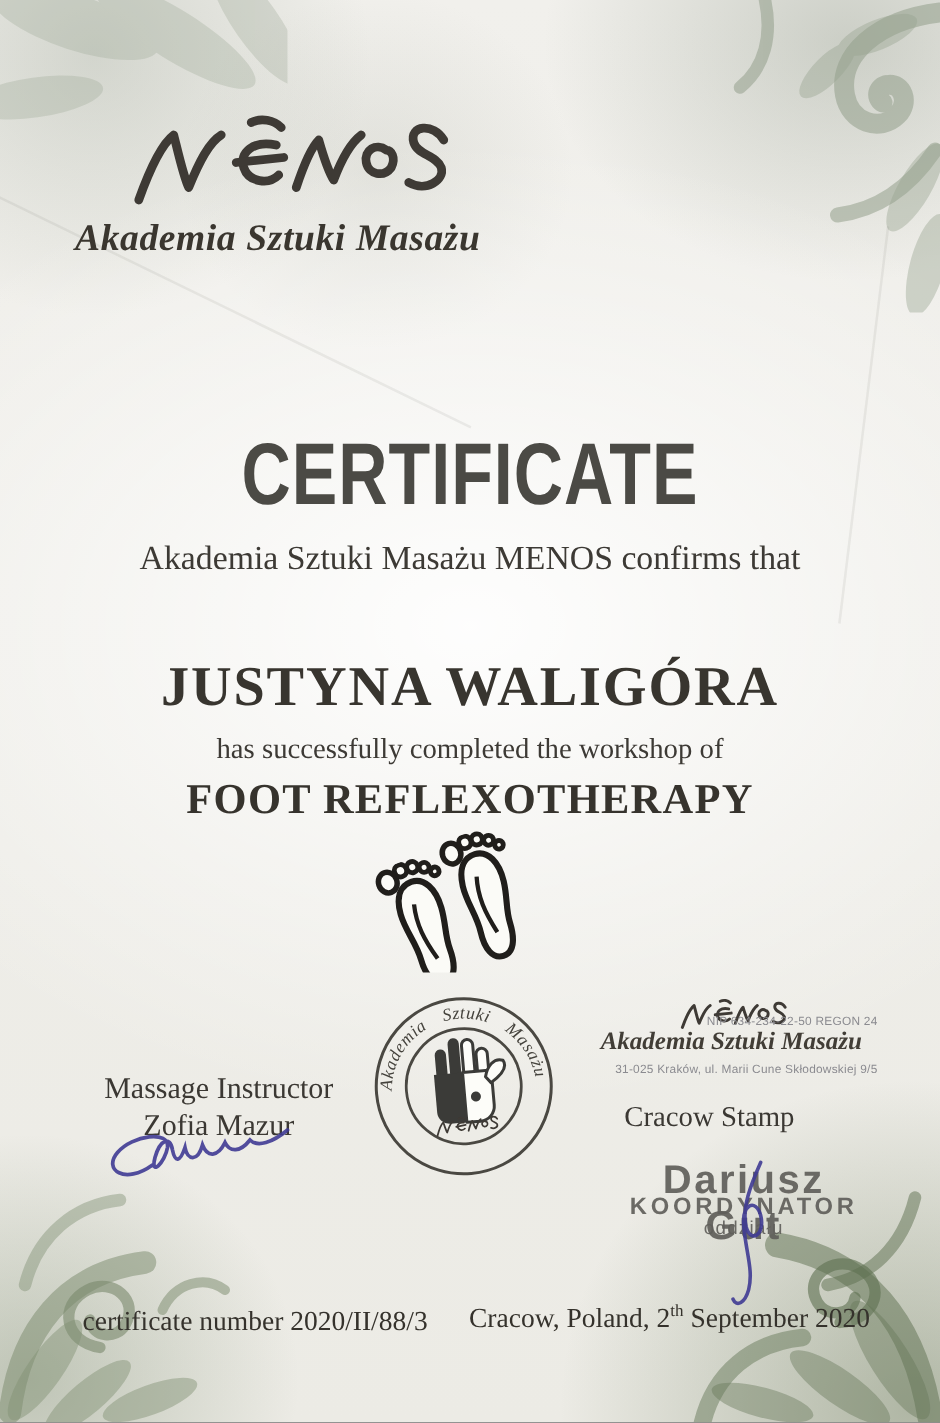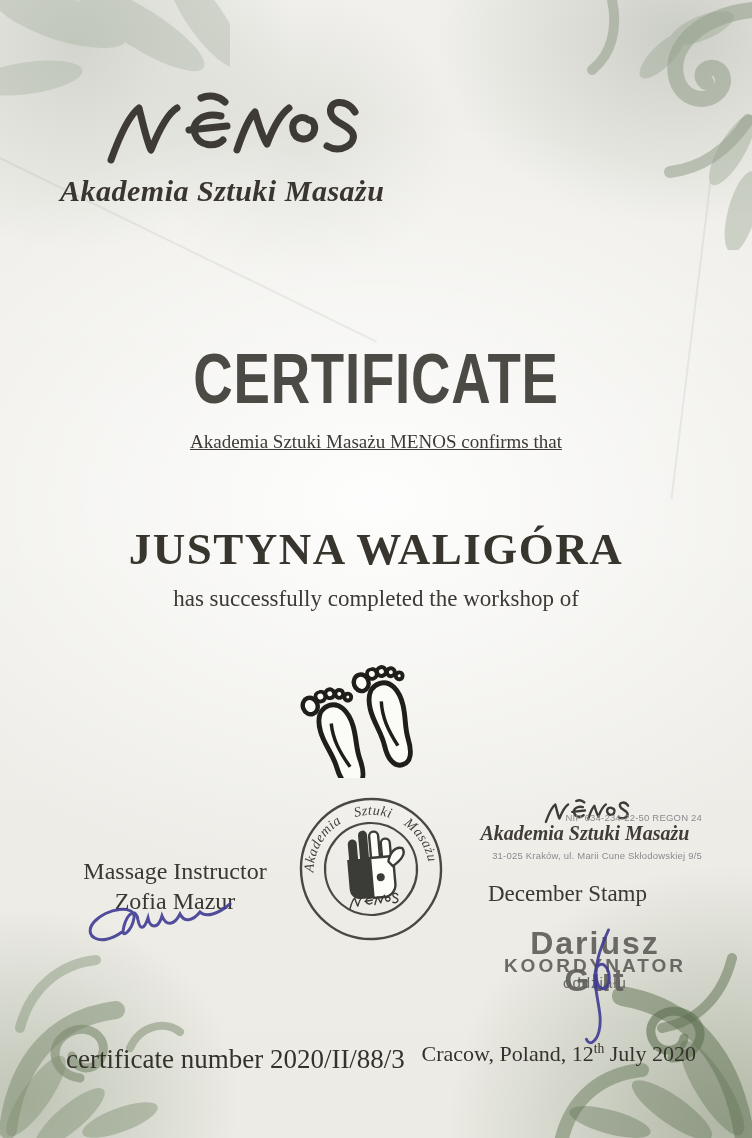--- a/index.html
+++ b/index.html
@@ -15,36 +15,36 @@
       radial-gradient(30% 18% at 40% 12%, rgba(160,165,152,.20), transparent 70%),
       linear-gradient(#f1f0ec,#ecebe5);
   }
   .abs{position:absolute;}
   .ctr{left:0;right:0;text-align:center;}
   .title{
     top:344px;font-family:"Liberation Sans","DejaVu Sans",sans-serif;
     font-weight:bold;font-size:70px;line-height:1;color:#4b4a45;
     transform:scaleX(.78);transform-origin:50% 50%;letter-spacing:1px;
   }
-  .confirm{top:431px;font-size:19px;color:#3d3a35;text-decoration:underline;}
+  .confirm{top:431px;font-size:27px;color:#3d3a35;}
   .name{top:495px;font-size:45px;font-weight:bold;letter-spacing:1.5px;color:#38352f;margin-top:28px;}
   .completion{top:586px;font-size:23px;color:#3d3a35;}
   .workshop{top:621px;font-size:34px;font-weight:bold;letter-spacing:1px;color:#36332d;}
   .academy-line{left:60px;top:174px;font-size:30px;font-style:italic;font-weight:600;color:#3a362f;letter-spacing:.5px;}
   .sig-block{left:75px;top:856px;width:200px;text-align:center;font-size:24px;line-height:30px;color:#3b3833;}
   .acad-name{left:470px;top:822px;width:230px;text-align:center;font-size:20px;font-style:italic;font-weight:600;color:#413d36;}
   .addr{left:468px;width:234px;text-align:right;font-family:"Liberation Sans","DejaVu Sans",sans-serif;
         font-size:9.5px;line-height:11px;color:#8b8b90;letter-spacing:.2px;}
   .addr1{top:850px;} .addr2{top:812px;}
   .caption{left:465px;top:881px;width:205px;text-align:center;font-size:23px;color:#3b3833;}
   .coord{left:495px;width:200px;text-align:center;font-family:"Liberation Sans","DejaVu Sans",sans-serif;color:rgba(95,94,90,.92);}
   .coord-name{top:925px;font-size:32px;font-weight:bold;letter-spacing:2px;}
   .coord-role{top:955px;font-size:19px;font-weight:bold;letter-spacing:3px;}
   .coord-unit{top:974px;font-size:15px;letter-spacing:1px;}
-  .foot-num{left:66px;top:1044px;font-size:27px;color:#35322c;}
+  .foot-num{left:66px;top:1044px;font-size:22px;color:#35322c;}
   .foot-date{right:56px;top:1041px;font-size:22px;color:#35322c;}
   .foot-date sup{font-size:.62em;}
   .crease{position:absolute;background:rgba(110,110,98,.10);}
   svg{display:block;}
 </style>
 </head>
 <body>
 
 <div class="page">
 
@@ -131,20 +131,21 @@
 
   <svg class="abs" role="img" style="left:102px;top:86px" width="262" height="92" viewBox="0 0 260 92">
     <use href="#menos-sym"></use>
   </svg>
   <div class="abs academy-line">Akademia Sztuki Masażu</div>
 
   <div class="abs ctr title">CERTIFICATE</div>
   <div class="abs ctr confirm">Akademia Sztuki Masażu MENOS confirms that</div>
   <div class="abs ctr name">JUSTYNA WALIGÓRA</div>
   <div class="abs ctr completion">has successfully completed the workshop of</div>
+  <div class="abs ctr workshop">FOOT REFLEXOTHERAPY</div>
 
   <svg class="abs" style="left:300px;top:662px" width="158" height="116" viewBox="0 0 160 118">
     <use href="#foot-sym" width="56" height="112" transform="translate(14,24) rotate(-20 28 56)"></use>
     <use href="#foot-sym" width="56" height="112" transform="translate(64,2) rotate(-17 28 56)"></use>
   </svg>
 
   <div class="abs sig-block">
     <div>Massage Instructor</div>
     <div>Zofia Mazur</div>
   </div>
@@ -177,25 +178,25 @@
     </g>
     <use href="#menos-sym" x="49" y="98" width="52" height="18.4"></use>
   </svg>
 
   <svg class="abs" style="left:543px;top:797px" width="88" height="31" viewBox="0 0 260 92">
     <use href="#menos-sym"></use>
   </svg>
   <div class="abs acad-name">Akademia Sztuki Masażu</div>
   <div class="abs addr addr1">31-025 Kraków, ul. Marii Cune Skłodowskiej 9/5</div>
   <div class="abs addr addr2">NIP 634-234-22-50  REGON 24</div>
-  <div class="abs caption">December Stamp</div>
+  <div class="abs caption">Cracow Stamp</div>
 
   <div class="abs coord coord-name">Dariusz Gut</div>
   <div class="abs coord coord-role">KOORDYNATOR</div>
   <div class="abs coord coord-unit">oddziału</div>
   <svg class="abs" style="left:570px;top:928px" width="54" height="120" viewBox="0 0 56 125">
     <path d="M40,2 C32,20 24,40 28,56 C32,70 44,62 40,46 C36,32 24,36 26,56 C28,78 34,92 30,108 C27,119 20,123 17,116" fill="none" stroke="#3f3b94" stroke-width="3" stroke-linecap="round" opacity=".9"></path>
   </svg>
 
   <div class="abs foot-num">certificate number 2020/II/88/3</div>
-  <div class="abs foot-date"><span>Cracow, Poland, 12</span><sup>th</sup><span> July 2020</span></div>
+  <div class="abs foot-date"><span>Cracow, Poland, 2</span><sup>th</sup><span> September 2020</span></div>
 
 </div>
 
 </body></html>

